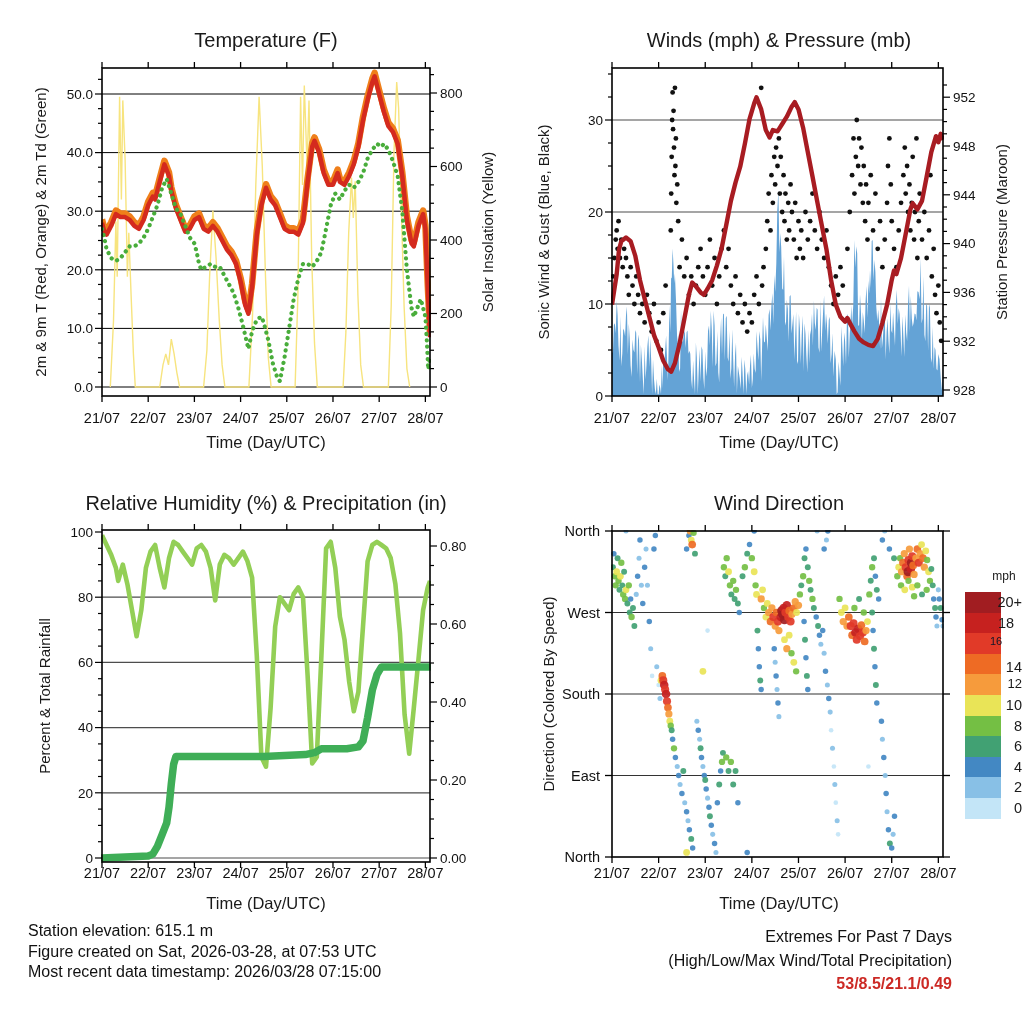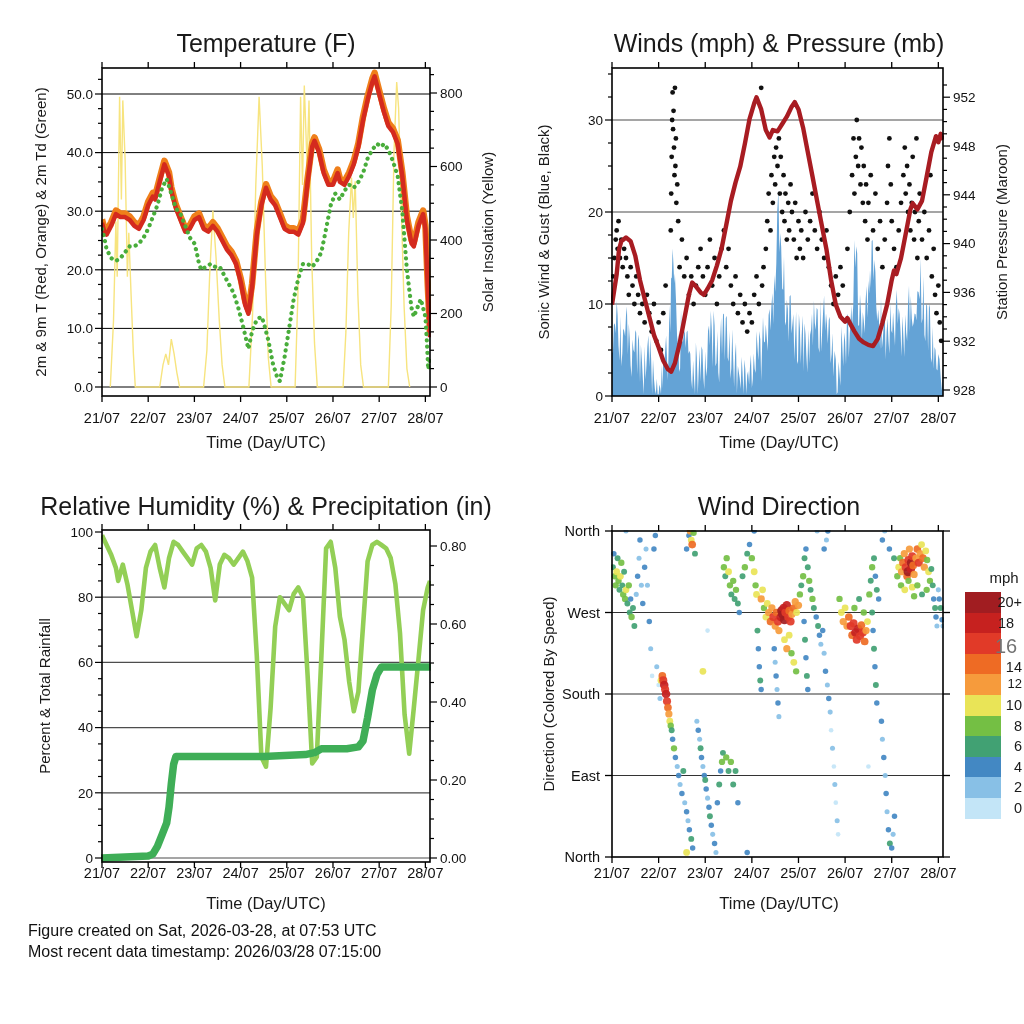--- a/index.html
+++ b/index.html
@@ -1,26 +1,26 @@
 <!DOCTYPE html>
 <html><head>
 <meta charset="utf-8">
 <style>
   html,body{margin:0;padding:0;background:#fff;}
   .canvas{position:relative;width:1024px;height:1024px;background:#ffffff;
           font-family:"Liberation Sans",sans-serif;overflow:hidden;}
   .lbl{position:absolute;color:#1a1a1a;white-space:nowrap;}
-  .title{font-size:25px;}
+  .title{font-size:20px;}
   .ctr{transform:translateX(-50%);}
   .rot{transform:translate(-50%,-50%) rotate(-90deg);font-size:15px;}
   .xlab{font-size:16.5px;}
   .footer{position:absolute;left:28px;top:921px;font-size:16px;line-height:20.6px;color:#111;}
   .extremes{position:absolute;right:72px;top:925px;font-size:16px;line-height:23.5px;color:#111;text-align:right;}
   .extreme-vals{font-weight:bold;}
-  .legend-title{font-size:15px;}
+  .legend-title{font-size:12px;}
   svg{position:absolute;left:0;top:0;}
 </style>
 </head>
 <body>
 
 <div class="canvas">
   <svg id="plot" width="1024" height="1024">
       <clipPath id="cp1">
         <rect x="101" y="67" width="330" height="330"></rect>
       </clipPath>
@@ -834,37 +834,43 @@
   <div class="lbl rot" style="left:44px;top:696px;">Percent &amp; Total Rainfall</div>
   <div class="lbl rot" style="left:548px;top:694px;">Direction (Colored By Speed)</div>
 
   <div class="lbl legend-title ctr" style="left:1004px;top:569px;">mph</div>
   <div id="legend">
       <div style="position: absolute; left: 965px; width: 36px; height: 20.6px; top: 592px; background: rgb(161, 29, 33);"></div>
       <div style="position: absolute; left: 990px; width: 32px; text-align: right; font-size: 14.5px; color: rgb(26, 26, 26); top: 594px;">20+</div>
       <div style="position: absolute; left: 965px; width: 36px; height: 20.6px; top: 612.6px; background: rgb(198, 33, 31);"></div>
       <div style="position: absolute; left: 990px; width: 32px; text-align: center; font-size: 14.5px; color: rgb(26, 26, 26); top: 614.6px;">18</div>
       <div style="position: absolute; left: 965px; width: 36px; height: 20.6px; top: 633.2px; background: rgb(225, 58, 40);"></div>
-      <div style="position: absolute; left: 990px; width: 32px; text-align: center; font-size: 20px; color: #737373; top: 635.2px;">16</div>
+      <div style="position: absolute; left: 990px; width: 32px; text-align: left; font-size: 11px; color: #0f172a; top: 635.2px;">16</div>
       <div style="position: absolute; left: 965px; width: 36px; height: 20.6px; top: 653.8px; background: rgb(238, 107, 36);"></div>
       <div style="position: absolute; left: 990px; width: 32px; text-align: right; font-size: 14.5px; color: rgb(26, 26, 26); top: 659px;">14</div>
       <div style="position: absolute; left: 965px; width: 36px; height: 20.6px; top: 674.4px; background: rgb(246, 155, 60);"></div>
       <div style="position: absolute; left: 990px; width: 32px; text-align: right; font-size: 13px; color: rgb(26, 26, 26); top: 676.4px;">12</div>
       <div style="position: absolute; left: 965px; width: 36px; height: 20.6px; top: 695px; background: rgb(233, 228, 87);"></div>
       <div style="position: absolute; left: 990px; width: 32px; text-align: right; font-size: 14.5px; color: rgb(26, 26, 26); top: 697px;">10</div>
       <div style="position: absolute; left: 965px; width: 36px; height: 20.6px; top: 715.6px; background: rgb(116, 191, 68);"></div>
       <div style="position: absolute; left: 990px; width: 32px; text-align: right; font-size: 14.5px; color: rgb(26, 26, 26); top: 717.6px;">8</div>
       <div style="position: absolute; left: 965px; width: 36px; height: 20.6px; top: 736.2px; background: rgb(65, 161, 115);"></div>
       <div style="position: absolute; left: 990px; width: 32px; text-align: right; font-size: 14.5px; color: rgb(26, 26, 26); top: 738.2px;">6</div>
       <div style="position: absolute; left: 965px; width: 36px; height: 20.6px; top: 756.8px; background: rgb(67, 136, 195);"></div>
       <div style="position: absolute; left: 990px; width: 32px; text-align: right; font-size: 14.5px; color: rgb(26, 26, 26); top: 758.8px;">4</div>
       <div style="position: absolute; left: 965px; width: 36px; height: 20.6px; top: 777.4px; background: rgb(136, 192, 230);"></div>
       <div style="position: absolute; left: 990px; width: 32px; text-align: right; font-size: 14.5px; color: rgb(26, 26, 26); top: 779.4px;">2</div>
       <div style="position: absolute; left: 965px; width: 36px; height: 20.6px; top: 798px; background: rgb(195, 229, 247);"></div>
       <div style="position: absolute; left: 990px; width: 32px; text-align: right; font-size: 14.5px; color: rgb(26, 26, 26); top: 800px;">0</div>
     </div>
 
   <div class="footer">
+    <div>Station elevation: 615.1 m</div>
     <div>Figure created on Sat, 2026-03-28, at 07:53 UTC</div>
     <div>Most recent data timestamp: 2026/03/28 07:15:00</div>
   </div>
 
+  <div class="extremes">
+    <div>Extremes For Past 7 Days</div>
+    <div>(High/Low/Max Wind/Total Precipitation)</div>
+    <div class="extreme-vals" id="extreme-vals" style="color: rgb(204, 42, 37);">53/8.5/21.1/0.49</div>
+  </div>
 </div>
 
 </body></html>

